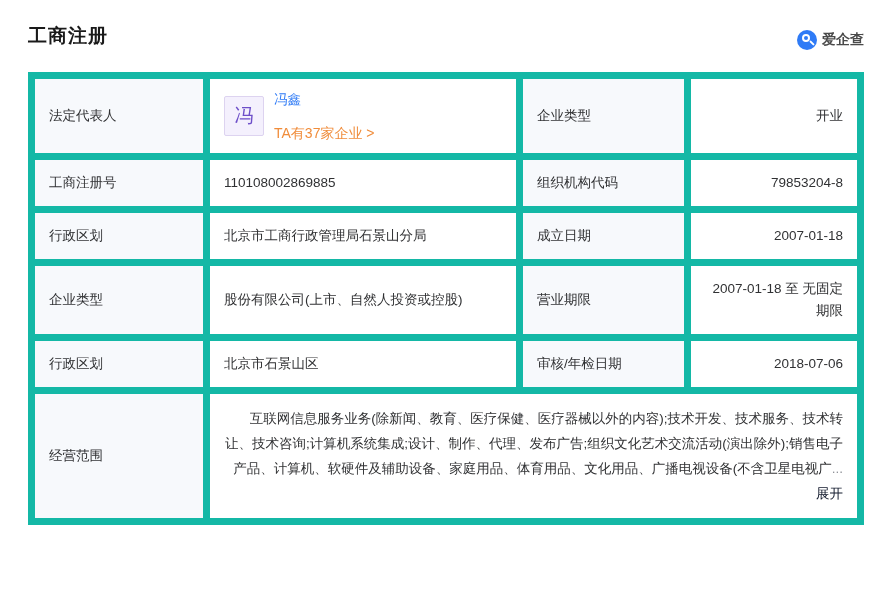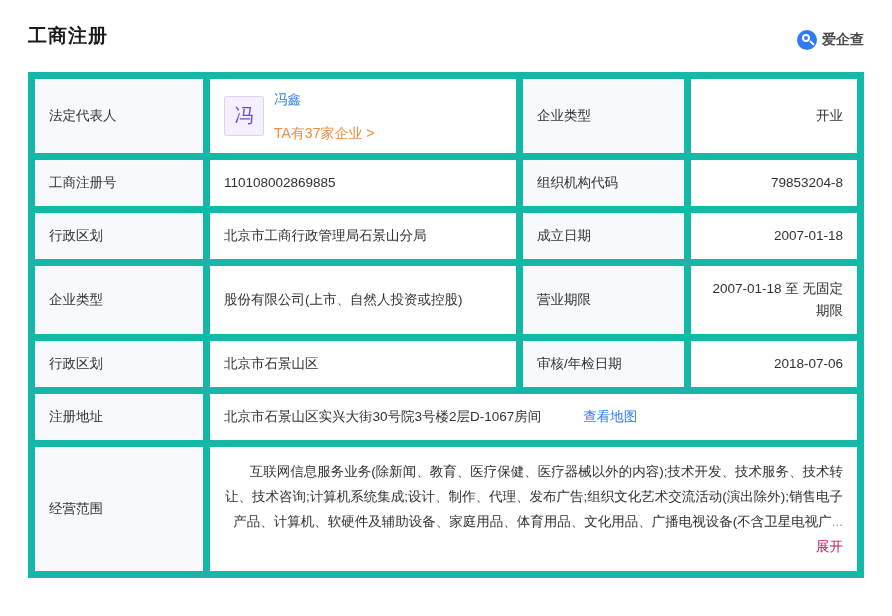--- a/index.html
+++ b/index.html
@@ -155,21 +155,21 @@
     align-items: center;
   }
   .addr-text {
     margin-right: 42px;
   }
   .scope-text {
     line-height: 25px;
     color: #303133;
   }
   .scope-more {
-    color: #be185d;
+    color: #0f172a;
     white-space: nowrap;
   }
   .ellipsis-dots {
     color: #909399;
   }
 </style>
 </head>
 <body>
 
 <div class="page">
@@ -223,29 +223,20 @@
         <td class="value2">2007-01-18 至 无固定期限</td>
       </tr>
 
       <tr>
         <td class="label">行政区划</td>
         <td class="value">北京市石景山区</td>
         <td class="label2">审核/年检日期</td>
         <td class="value2">2018-07-06</td>
       </tr>
 
-      <tr class="addr-row">
-        <td class="label">注册地址</td>
-        <td class="value2" colspan="3">
-          <div class="value-wrap">
-            <span class="addr-text">北京市石景山区实兴大街30号院3号楼2层D-1067房间</span>
-            <span class="link">查看地图</span>
-          </div>
-        </td>
-      </tr>
 
       <tr>
         <td class="label">经营范围</td>
         <td class="value2" colspan="3">
           <div class="scope-text"><span>互联网信息服务业务(除新闻、教育、医疗保健、医疗器械以外的内容);技术开发、技术服务、技术转让、技术咨询;计算机系统集成;设计、制作、代理、发布广告;组织文化艺术交流活动(演出除外);销售电子产品、计算机、软硬件及辅助设备、家庭用品、体育用品、文化用品、广播电视设备(不含卫星电视广</span><span class="ellipsis-dots">...</span><span class="scope-more">展开</span></div>
         </td>
       </tr>
     </tbody>
   </table>
 </div>

